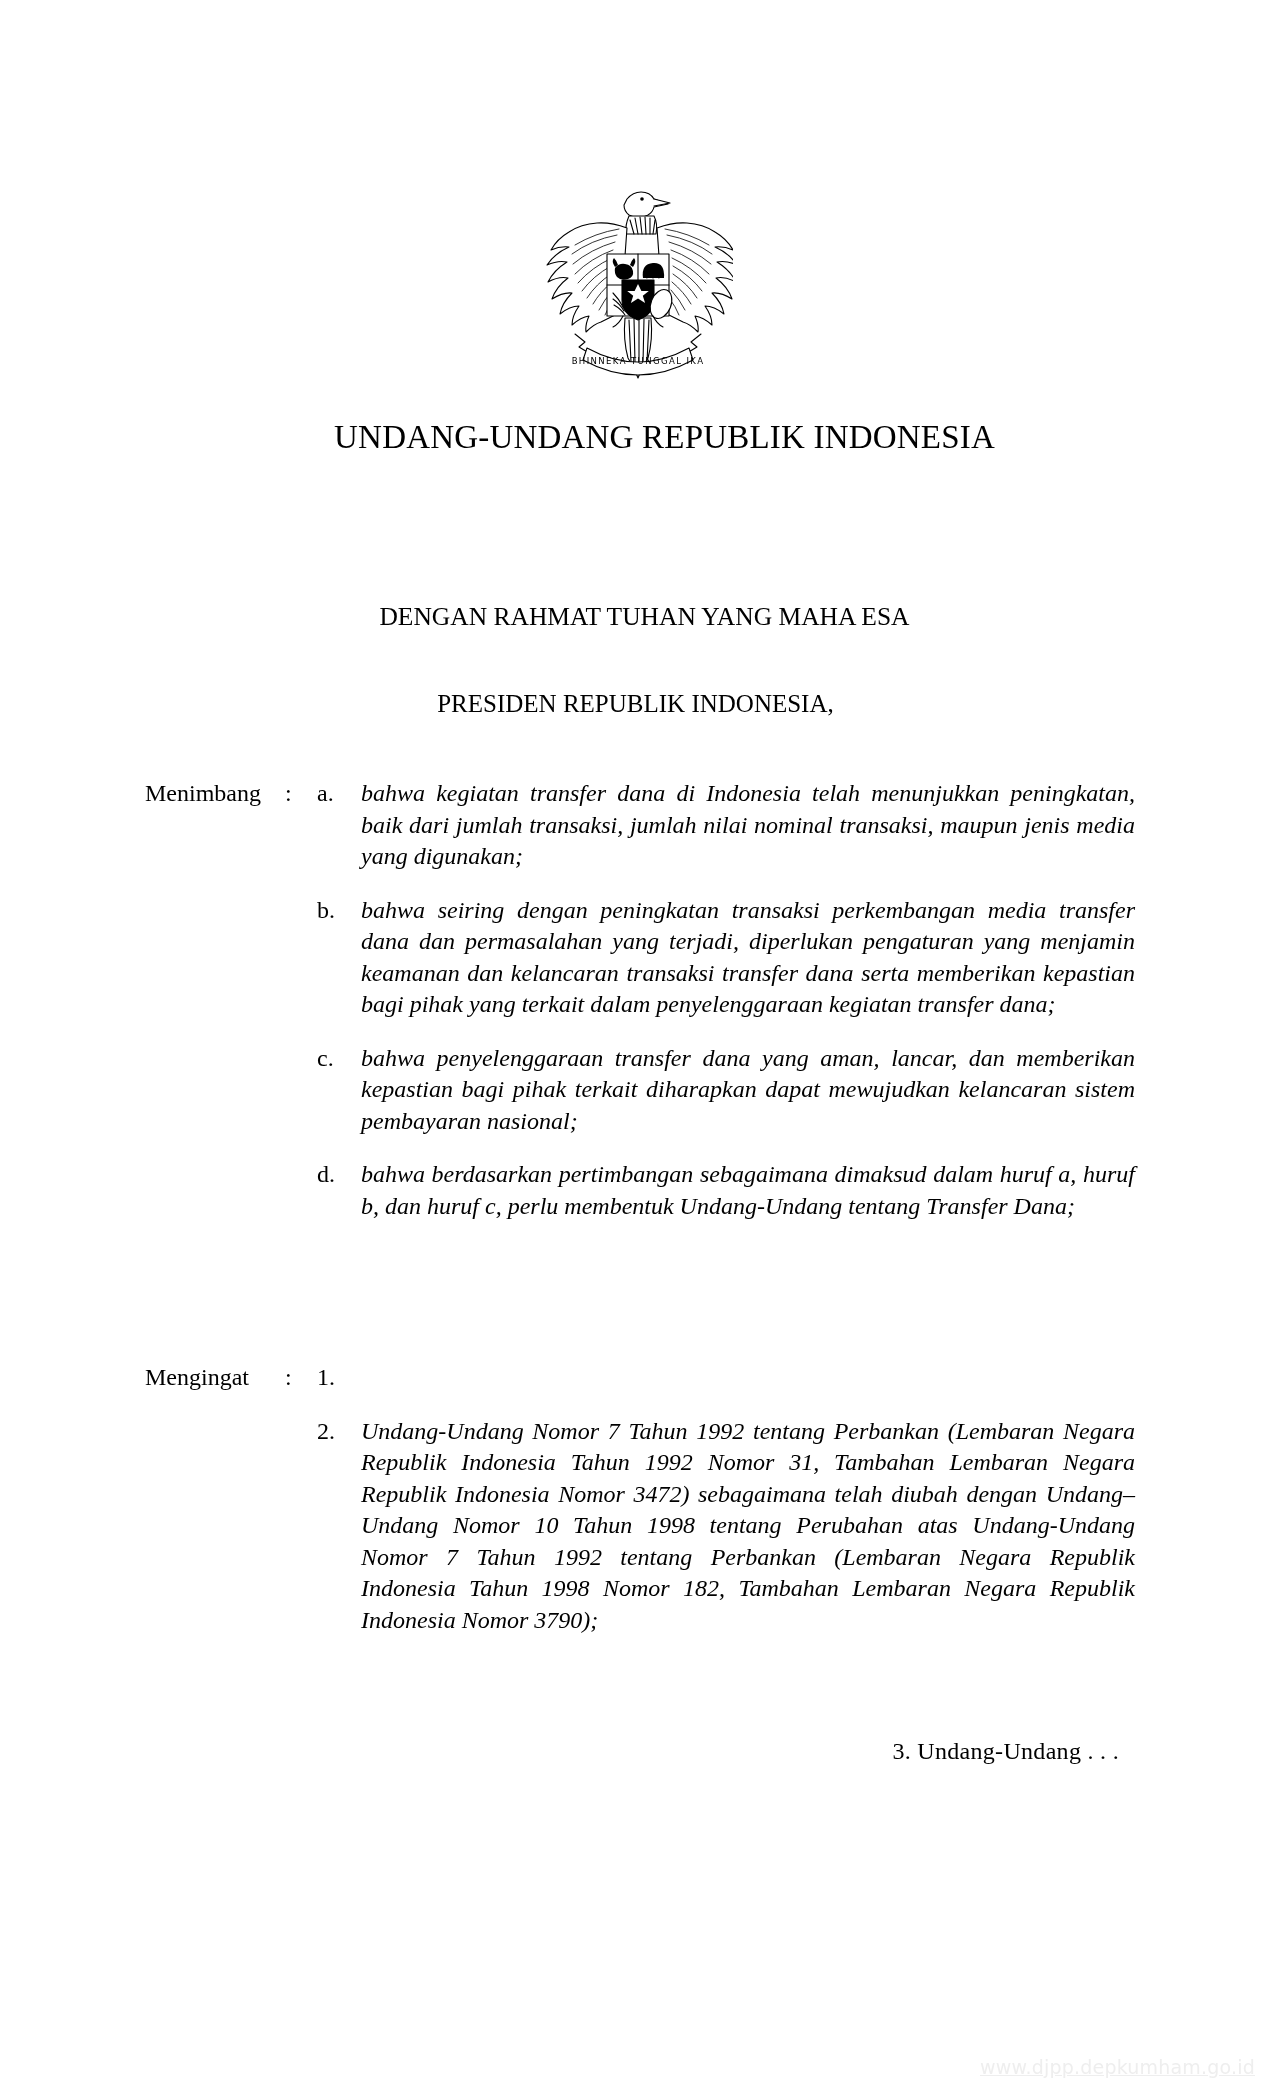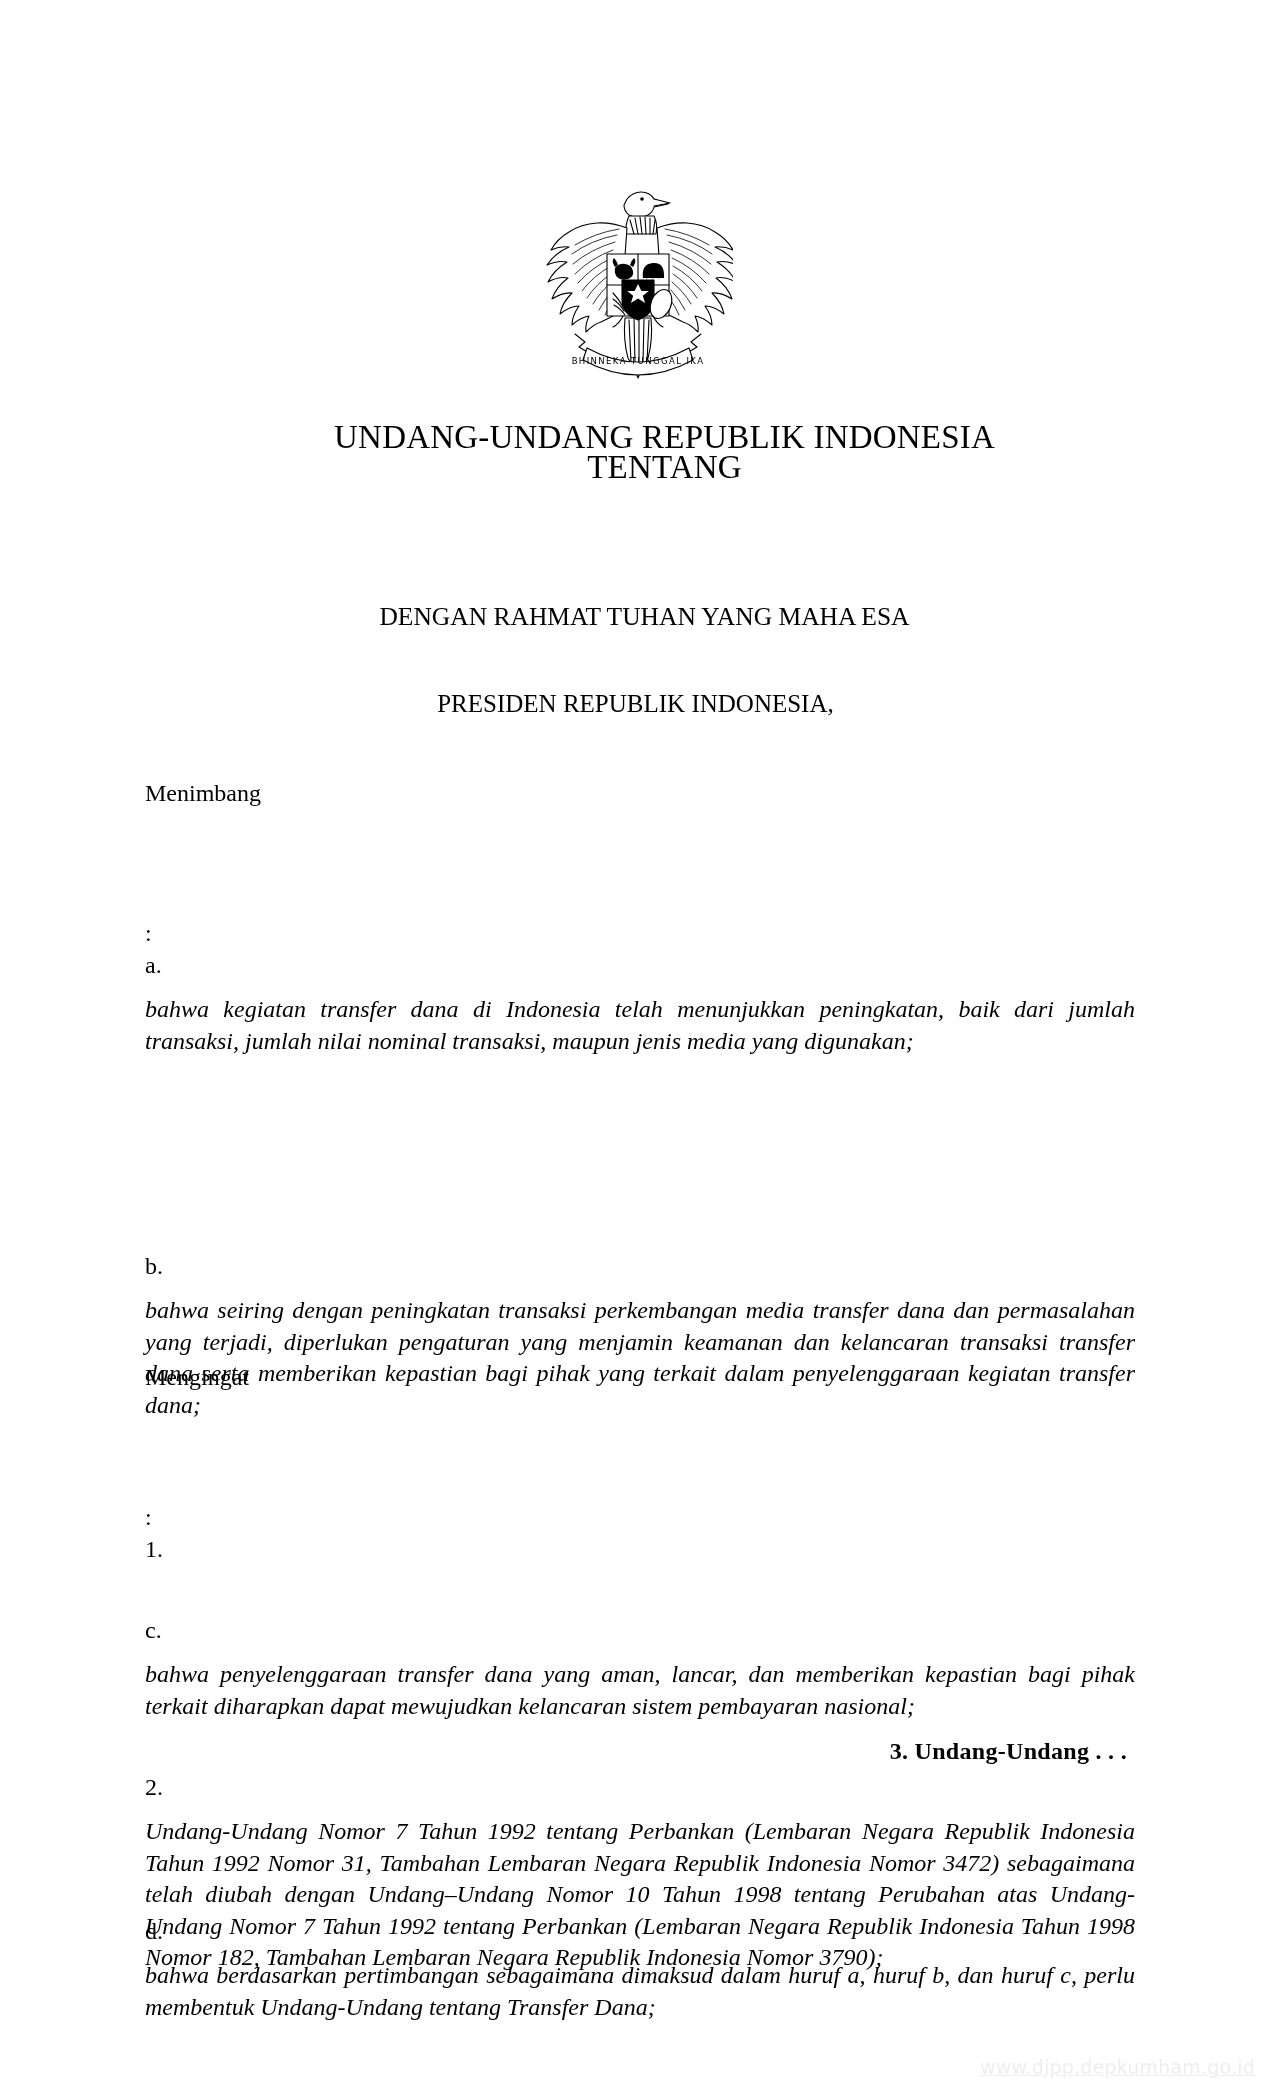--- a/index.html
+++ b/index.html
@@ -82,21 +82,20 @@
     width: 990px;
   }
   #menimbang-section { top: 778px; }
   #mengingat-section { top: 1362px; }
 
   .clause-row {
     display: flex;
     align-items: flex-start;
     font-size: 24px;
     line-height: 31.5px;
-    flex-direction: column;
   }
   .clause-row + .clause-row { margin-top: 22px; }
 
   .clause-label {
     width: 140px;
     flex: 0 0 140px;
     white-space: nowrap;
   }
   .clause-colon {
     width: 32px;
@@ -113,28 +112,27 @@
     hyphens: none;
     font-style: italic;
   }
   .clause-text.ragged { text-align: left; }
   .spacer-label { visibility: hidden; }
 
   
   .continuation {
     position: absolute;
     left: 0;
-    right: 0;
+    right: 8px;
     top: 1738px;
     text-align: right;
     padding-right: 148px;
     box-sizing: border-box;
     font-size: 24px;
     letter-spacing: 0.3px;
-    font-weight: bold;
   }
 
   
   .watermark {
     position: absolute;
     right: 20px;
     bottom: 22px;
     font-family: "DejaVu Sans", "Liberation Sans", sans-serif;
     font-size: 19px;
     color: #eeeeee;
@@ -193,21 +191,20 @@
         <path d="M32 166 l10 8 l-6 5 l10 6 l-2 7 l16 -4" fill="#fff"></path>
         <path d="M158 166 l-10 8 l6 5 l-10 6 l2 7 l-16 -4" fill="#fff"></path>
         <path d="M44 180 q51 28 102 0 l4 12 q-55 30 -110 0 z" fill="#fff"></path>
         <text x="95" y="196" font-family="DejaVu Sans, sans-serif" font-size="8.5" text-anchor="middle" fill="#000" stroke="none" letter-spacing="1.4">BHINNEKA TUNGGAL IKA</text>
       </g>
     </svg>
   </div>
 
   <div class="title-block">
     <div>UNDANG-UNDANG REPUBLIK INDONESIA</div>
-    <div>TENTANG</div>
   </div>
 
   <div class="rahmat-line">DENGAN RAHMAT TUHAN YANG MAHA ESA</div>
 
   <div class="presiden-line">PRESIDEN REPUBLIK INDONESIA,</div>
 
   <div class="section" id="menimbang-section">
     <div class="clause-row">
       <div class="clause-label">Menimbang</div>
       <div class="clause-colon">:</div>

